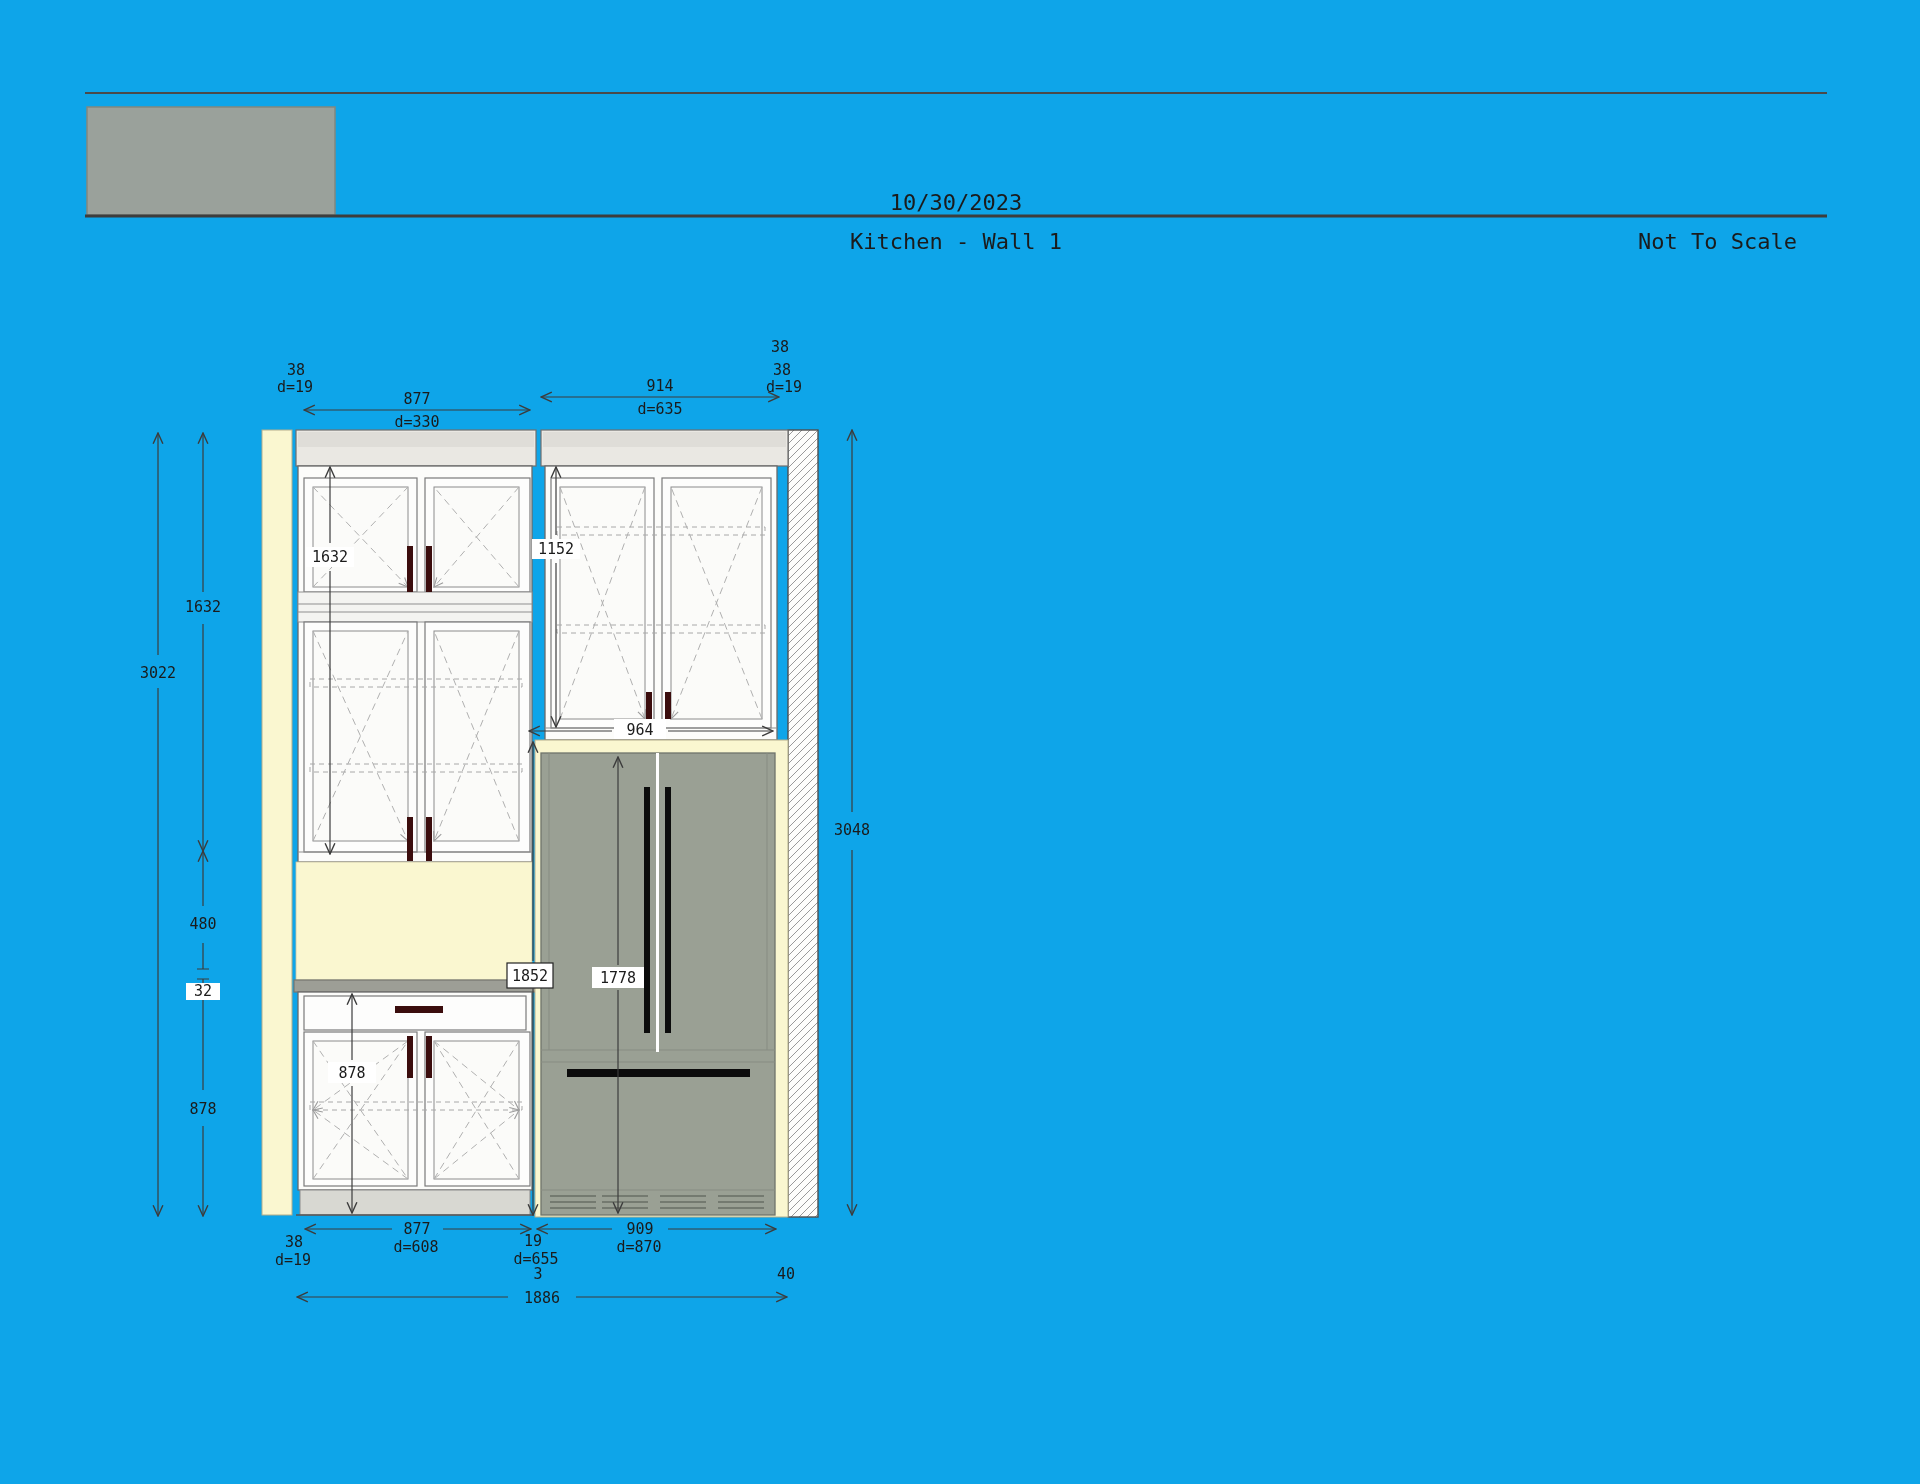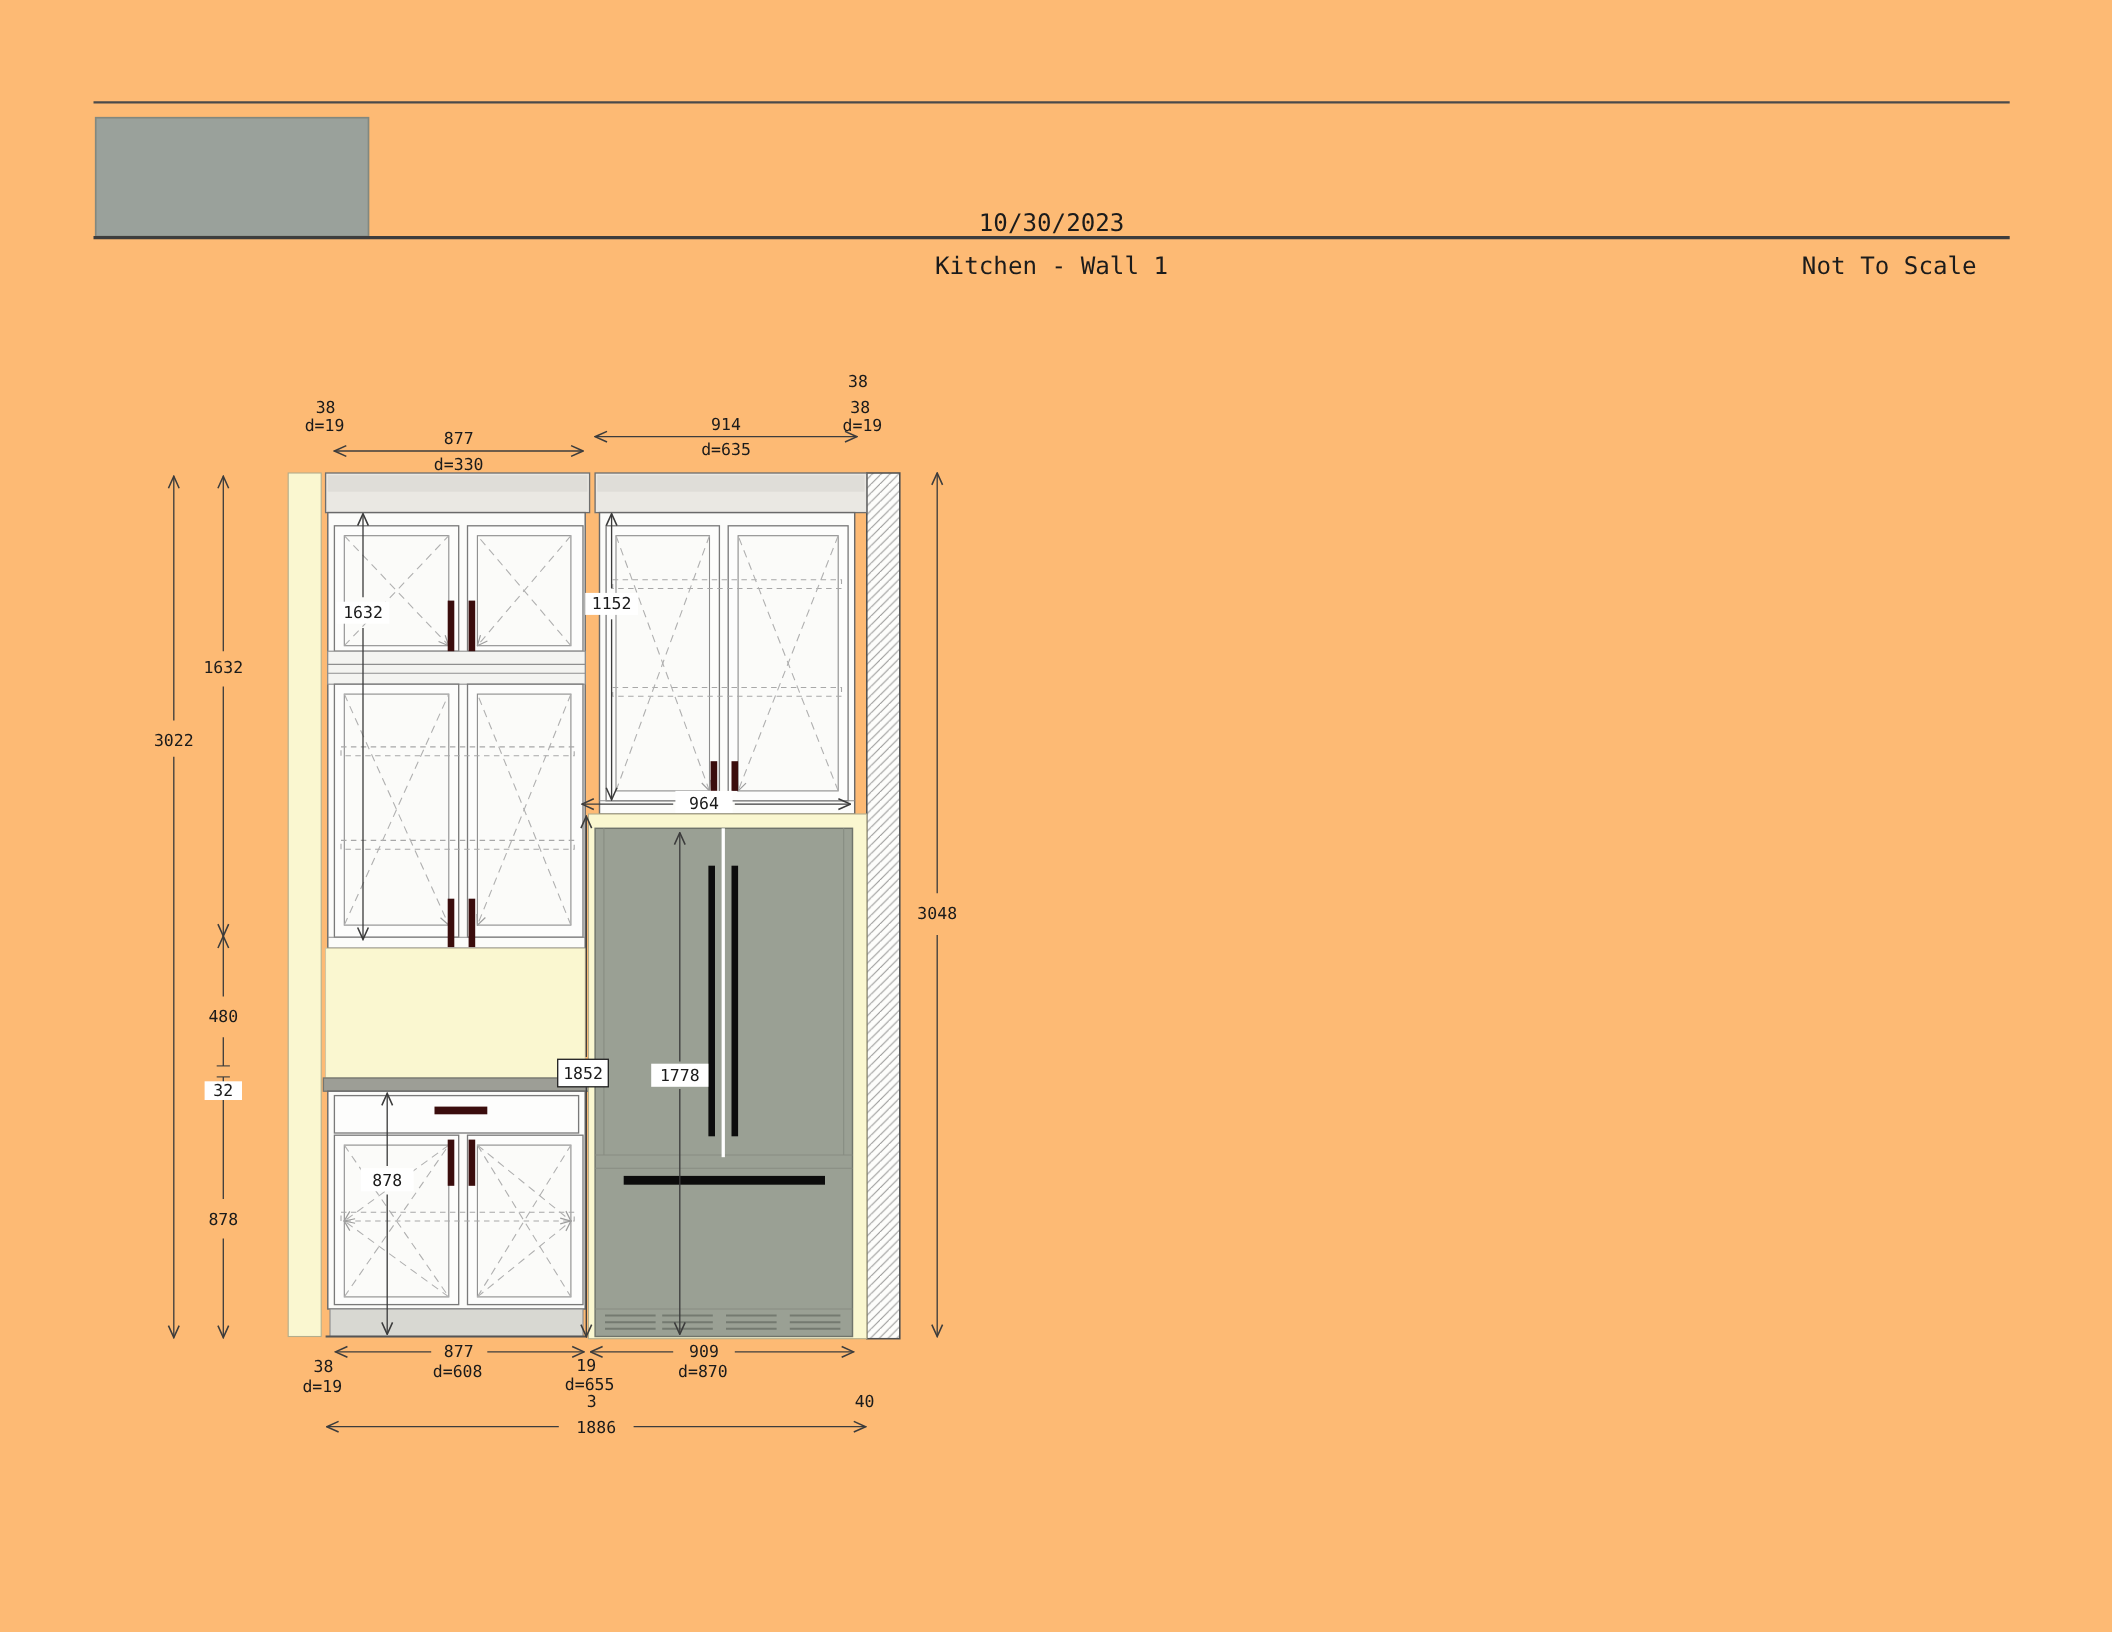--- a/index.html
+++ b/index.html
@@ -1,16 +1,16 @@
 <!DOCTYPE html>
 <html><head>
 <meta charset="utf-8">
 <style>
   html,body{margin:0;padding:0;background:#ffffff;}
-  #canvas{position:relative;width:1920px;height:1484px;background:#fdba74;overflow:hidden;
+  #canvas{position:relative;width:1920px;height:1484px;background:#0ea5e9;overflow:hidden;
           font-family:"DejaVu Sans Mono","Liberation Mono",monospace;}
   svg{position:absolute;left:0;top:0;}
   text{fill:#1b1b1b;font-family:"DejaVu Sans Mono","Liberation Mono",monospace;}
   .t22{font-size:22px;}
   .t15{font-size:15px;}
   .dim{stroke:#3c3c3c;stroke-width:1.2;fill:none;}
   .tick{stroke:#3c3c3c;stroke-width:1;}
   .cab{fill:#fcfcfa;stroke:#6a6a6a;stroke-width:1.3;}
   .door{fill:#fdfdfc;stroke:#7a7a7a;stroke-width:1.2;}
   .panel{fill:#fbfbf9;stroke:#8c8c8c;stroke-width:1;}

